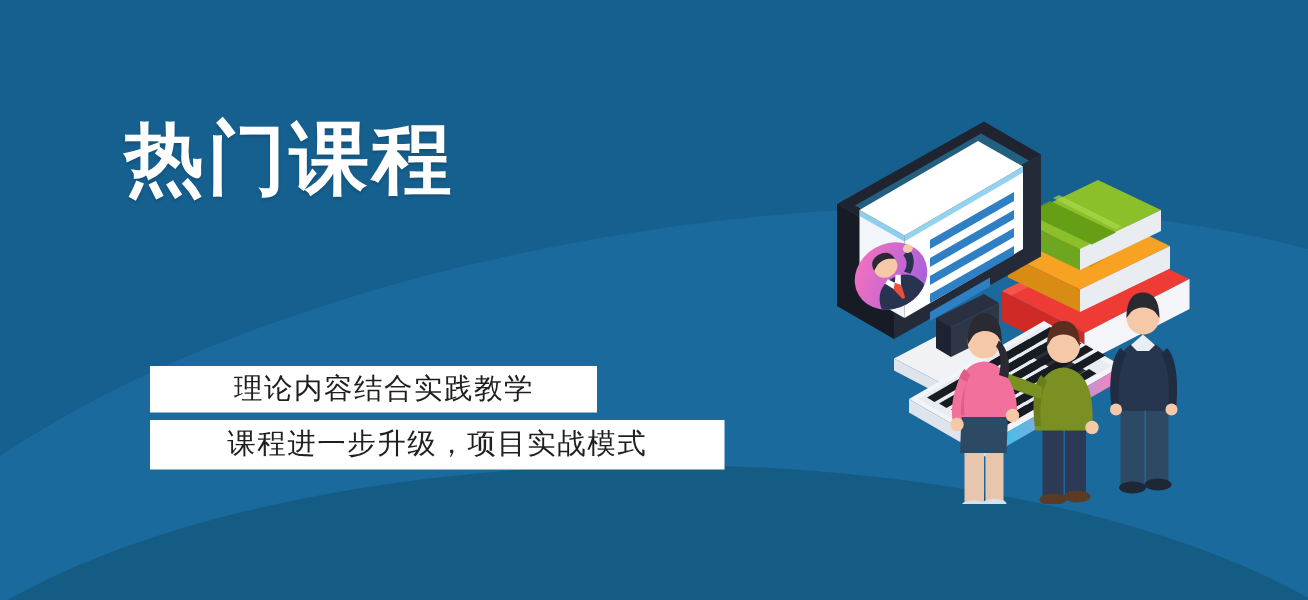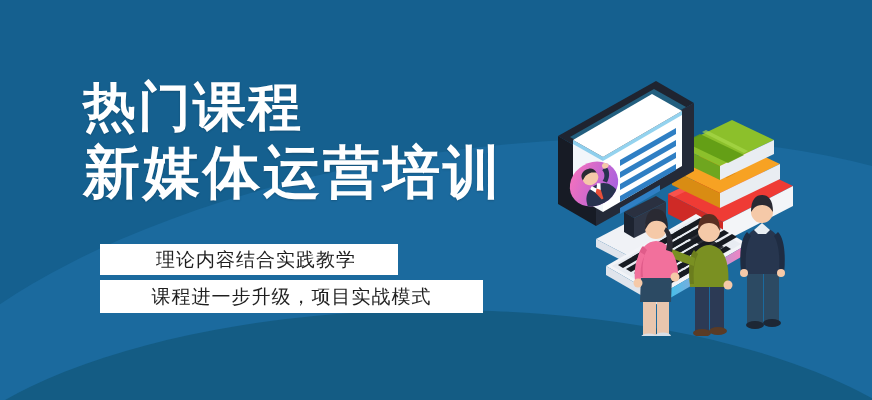--- a/index.html
+++ b/index.html
@@ -111,21 +111,20 @@
 <body>
 
 <div id="banner">
 
   <div class="bg-base"></div>
   <div class="bg-sweep"></div>
   <div class="bg-bottom-arc"></div>
 
   <div class="text-col">
     <div class="headline headline-1">热门课程</div>
-    <div class="headline headline-2">新媒体运营培训</div>
   </div>
 
   <div class="tagline tag-1">理论内容结合实践教学</div>
   <div class="tagline tag-2">课程进一步升级，项目实战模式</div>
 
   <div class="illus">
     <svg width="280" height="270" viewBox="0 0 280 270" xmlns="http://www.w3.org/2000/svg">
       <defs>
         <linearGradient id="gAvatar" x1="0" y1="0" x2="1" y2="1">
           <stop offset="0%" stop-color="#ff74b8"></stop>

